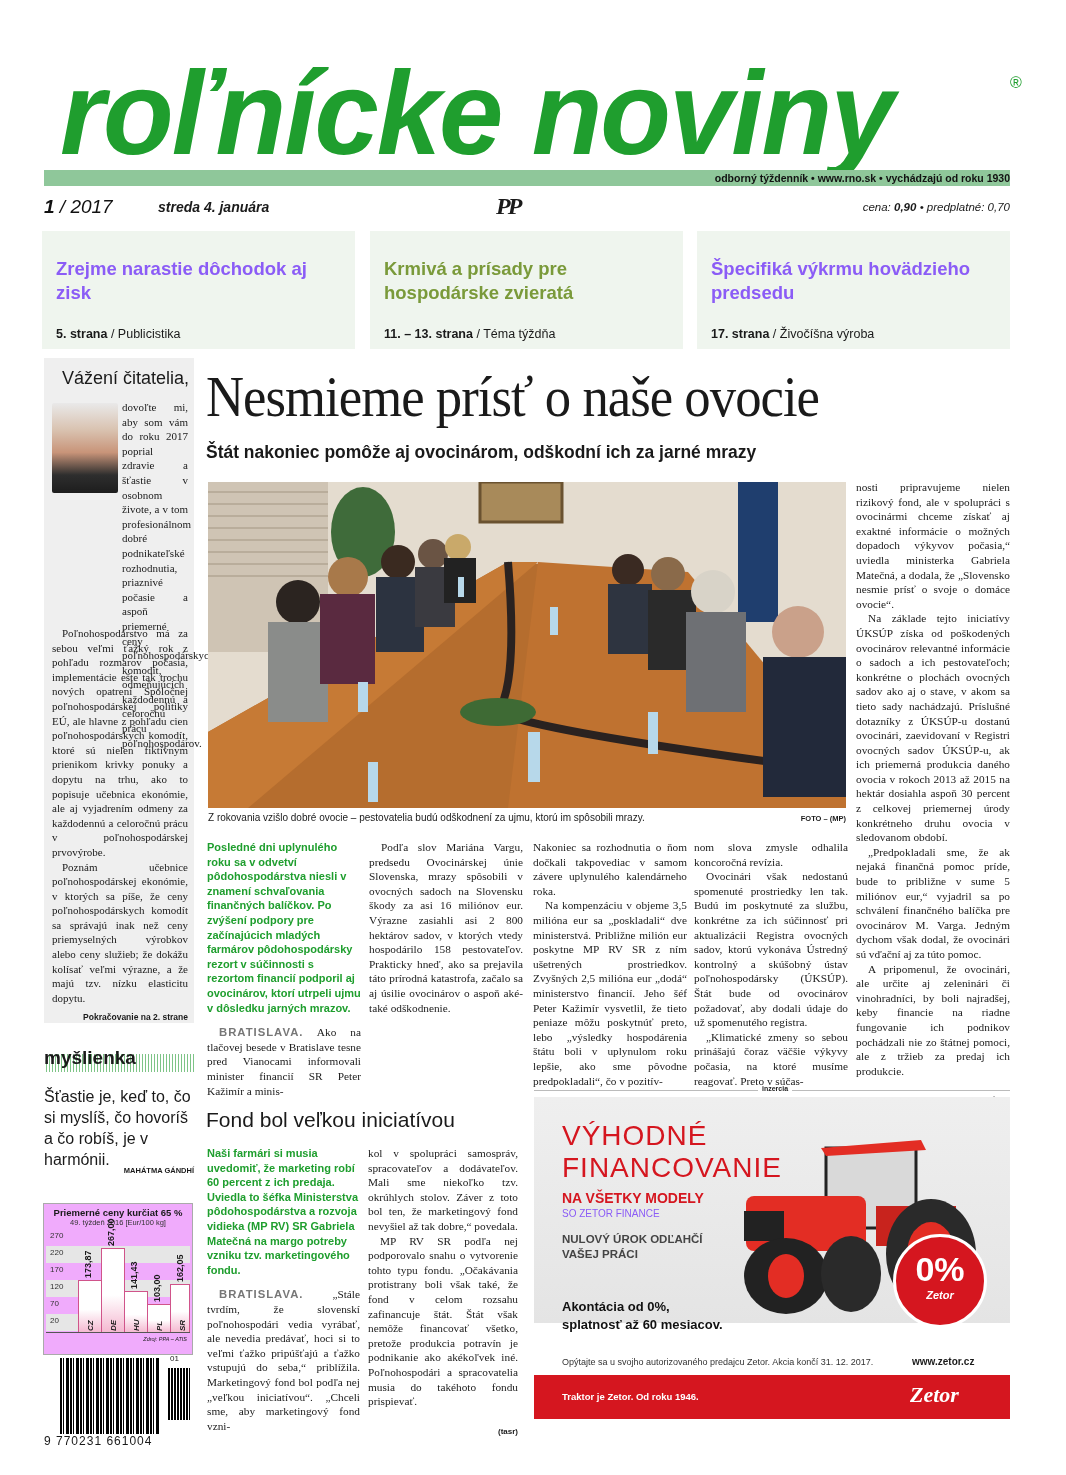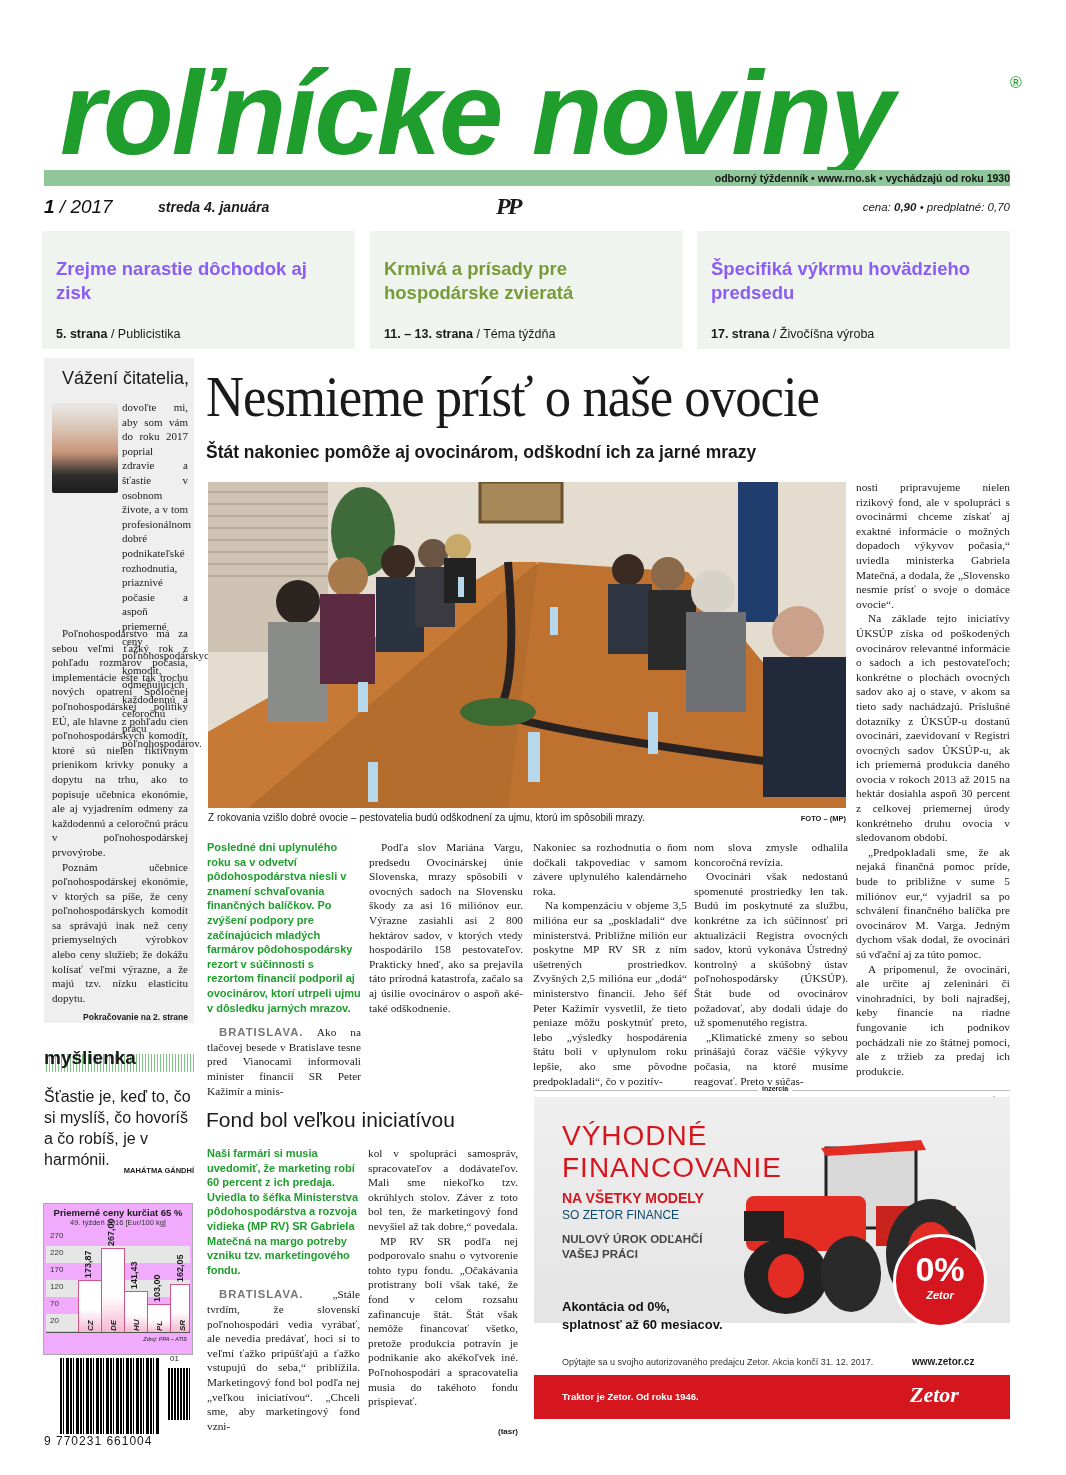--- a/index.html
+++ b/index.html
@@ -53,21 +53,21 @@
 .col p{text-indent:12px}
 .lead{font-family:"Liberation Sans",sans-serif;font-weight:bold;font-size:11px;line-height:14.6px;color:#1f9e2e;text-align:left}
 .dateline{font-family:"Liberation Sans",sans-serif;font-weight:bold;color:#777;letter-spacing:1px}
 .sig{font-family:"Liberation Sans",sans-serif;font-weight:bold;font-size:8px;text-align:right;margin-top:16px}
 .h2{left:206px;top:1108px;font-family:"Liberation Sans",sans-serif;font-size:21px;white-space:nowrap}
 .inzercia{left:758px;top:1085px;font-family:"Liberation Sans",sans-serif;font-weight:bold;font-size:7px}
 .adline{left:534px;top:1090px;width:476px;height:1px;background:#bbb}
 .ad{left:534px;top:1097px;width:476px;height:226px;background:linear-gradient(180deg,#efefef,#e4e4e4)}
 .ad-h1{left:562px;top:1120px;font-family:"Liberation Sans",sans-serif;font-weight:normal;font-size:28px;line-height:32px;color:#d5161f;letter-spacing:1px}
 .ad-h2{left:562px;top:1190px;font-family:"Liberation Sans",sans-serif;font-weight:bold;font-size:14px;color:#d5161f}
-.ad-h3{left:562px;top:1208px;font-family:"Liberation Sans",sans-serif;font-size:12px;color:#0c4a6e}
+.ad-h3{left:562px;top:1208px;font-family:"Liberation Sans",sans-serif;font-size:10px;color:#8b5cf6}
 .ad-h4{left:562px;top:1232px;font-family:"Liberation Sans",sans-serif;font-weight:bold;font-size:11.5px;line-height:15px;color:#444}
 .ad-h5{left:562px;top:1298px;font-family:"Liberation Sans",sans-serif;font-weight:bold;font-size:13px;line-height:18px;color:#111}
 .tractor{left:726px;top:1136px;width:255px;height:178px}
 .badge{left:893px;top:1234px;width:94px;height:94px;border-radius:50%;background:#d5161f;border:3px solid #fff;color:#fff;text-align:center;font-family:"Liberation Sans",sans-serif}
 .badge .pct{font-size:34px;font-weight:bold;line-height:40px;margin-top:12px}
 .badge .br{font-size:11px;font-style:italic;font-weight:bold}
 .ad-fine{left:562px;top:1357px;font-family:"Liberation Sans",sans-serif;font-size:9px;color:#333}
 .ad-url{left:912px;top:1356px;font-family:"Liberation Sans",sans-serif;font-weight:bold;font-size:10px}
 .ad-red{left:534px;top:1375px;width:476px;height:44px;background:#d5161f}
 .ad-slogan{left:562px;top:1391px;font-family:"Liberation Sans",sans-serif;font-weight:bold;font-size:9.5px;color:#fff}

